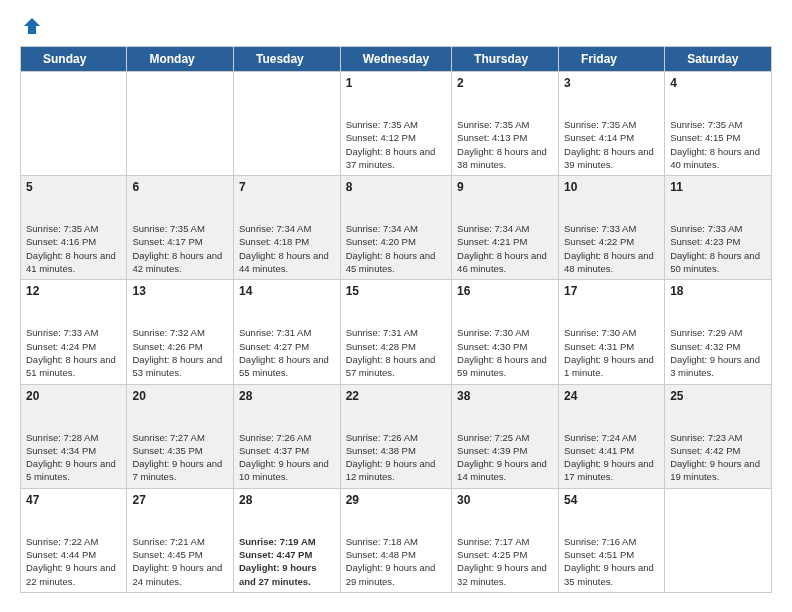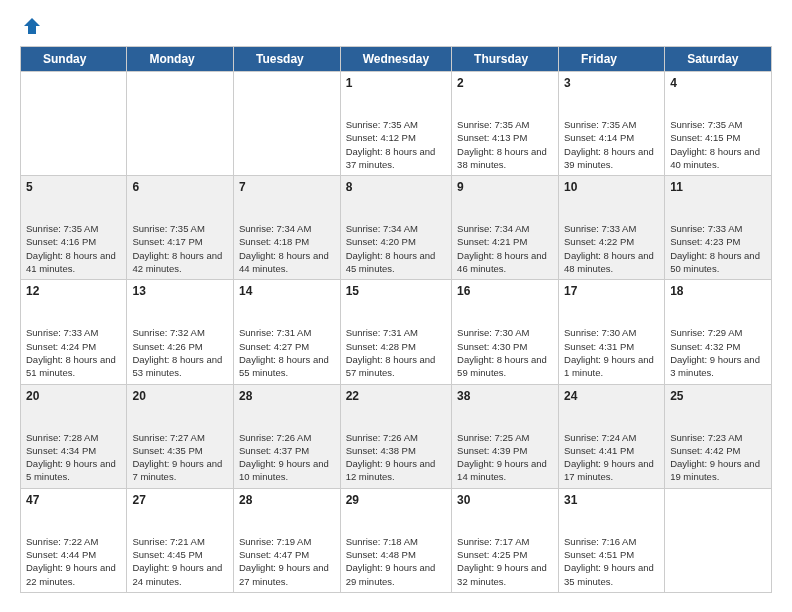--- a/index.html
+++ b/index.html
@@ -303,38 +303,38 @@
 Daylight: 9 hours and 22 minutes.</div>
           </td>
           <td>
             <span class="day-number">27</span>
             <div class="day-info" style="white-space: pre-line;">Sunrise: 7:21 AM
 Sunset: 4:45 PM
 Daylight: 9 hours and 24 minutes.</div>
           </td>
           <td>
             <span class="day-number">28</span>
-            <div class="day-info" style="white-space: pre-line;">Sunrise: 7:19 AM
+            <div class="day-info" style="white-space: pre-line; font-weight: bold;">Sunrise: 7:19 AM
 Sunset: 4:47 PM
 Daylight: 9 hours and 27 minutes.</div>
           </td>
           <td>
             <span class="day-number">29</span>
             <div class="day-info" style="white-space: pre-line;">Sunrise: 7:18 AM
 Sunset: 4:48 PM
 Daylight: 9 hours and 29 minutes.</div>
           </td>
           <td>
             <span class="day-number">30</span>
             <div class="day-info" style="white-space: pre-line;">Sunrise: 7:17 AM
 Sunset: 4:25 PM
 Daylight: 9 hours and 32 minutes.</div>
           </td>
           <td>
-            <span class="day-number">31</span>
+            <span class="day-number">54</span>
             <div class="day-info" style="white-space: pre-line;">Sunrise: 7:16 AM
 Sunset: 4:51 PM
 Daylight: 9 hours and 35 minutes.</div>
           </td>
           <td class="empty-cell"></td>
         </tr>
       </tbody>
   </table>
 </div>
 

